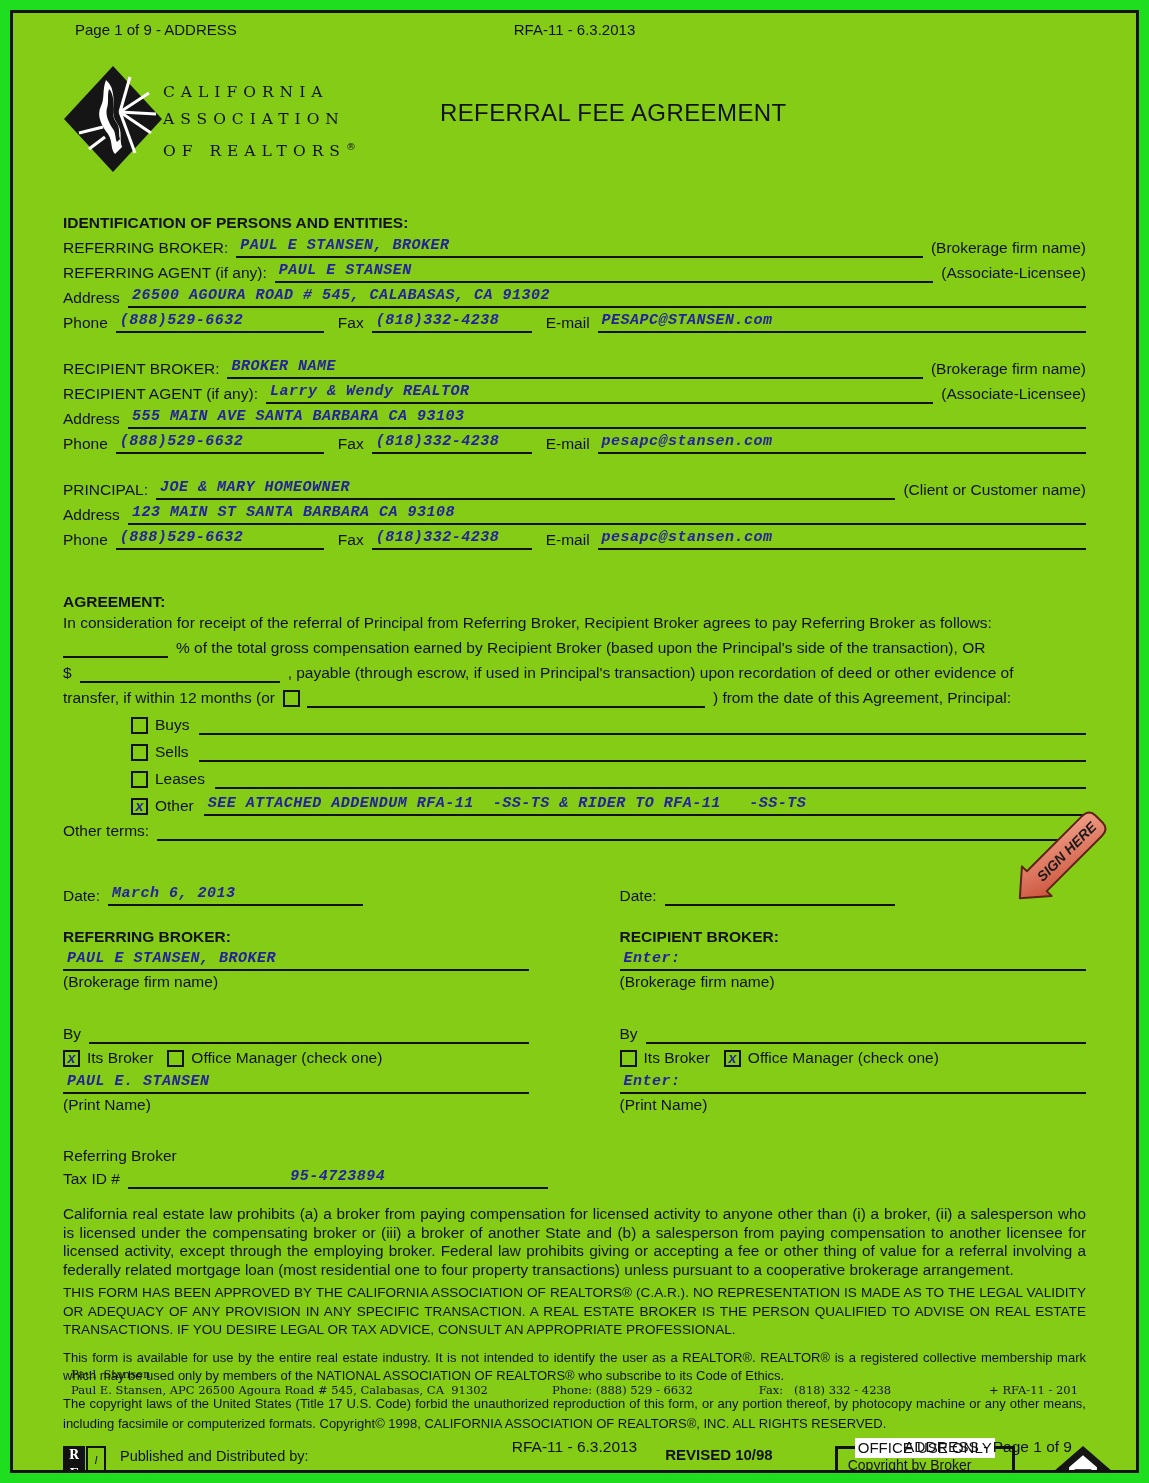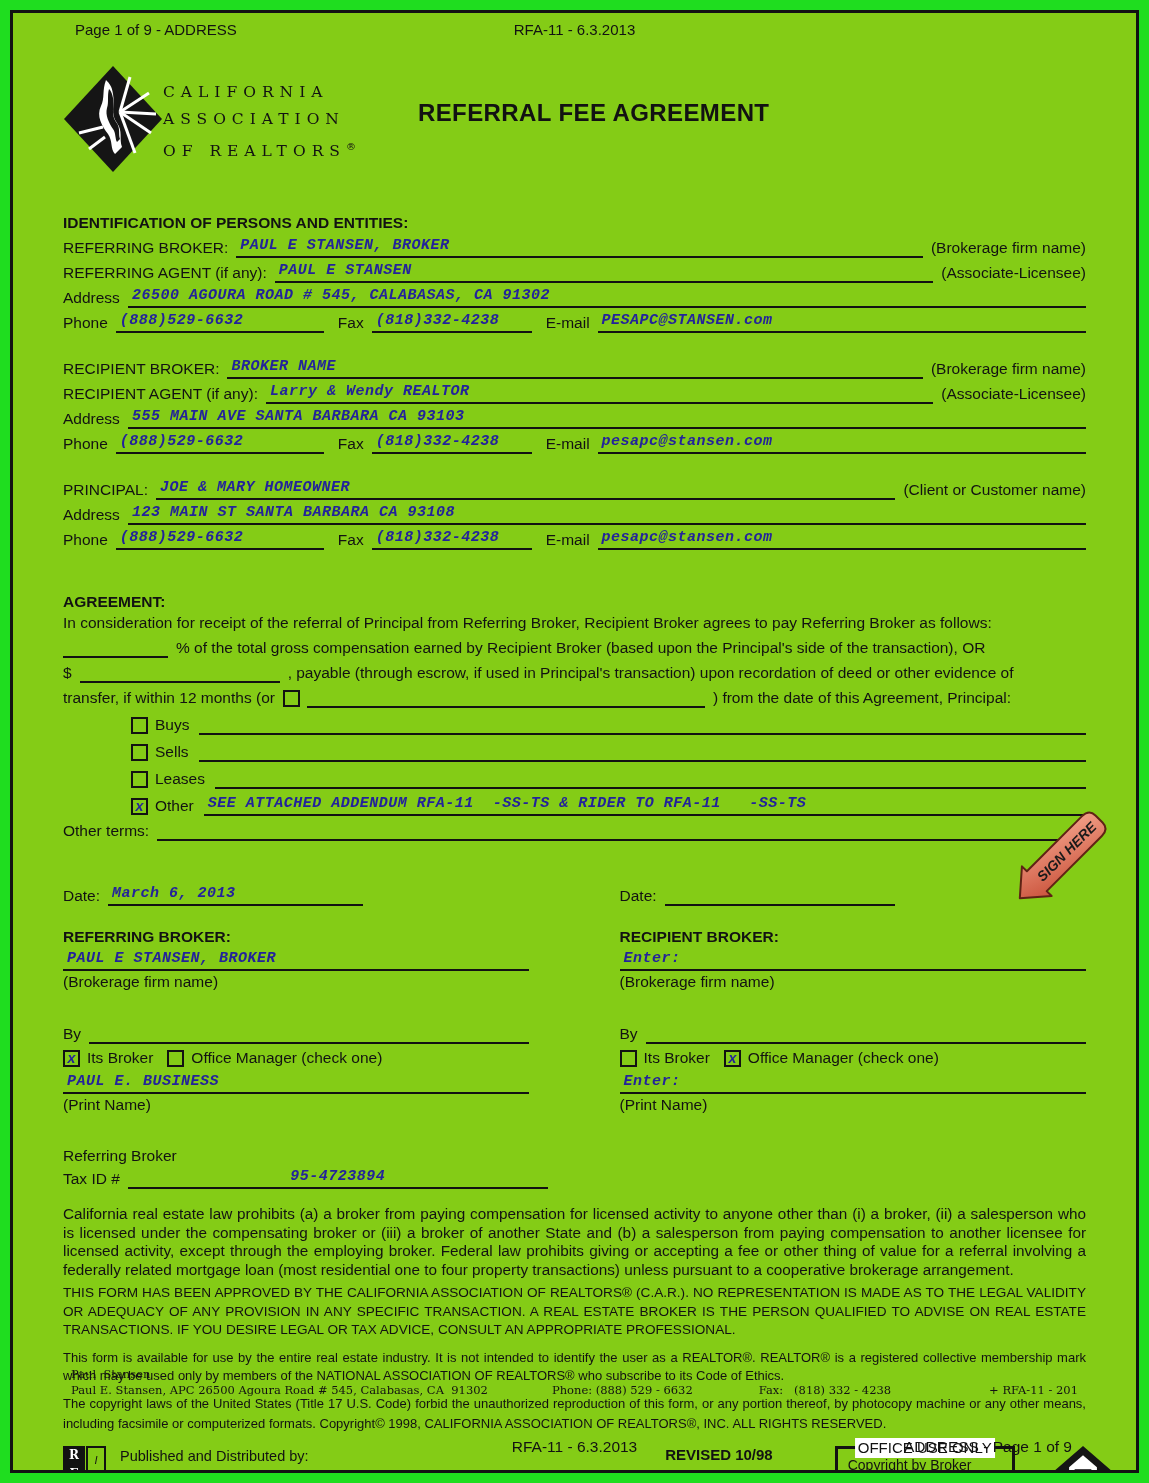--- a/index.html
+++ b/index.html
@@ -13,21 +13,21 @@
     border:3px solid #121212; background:#84cc16;
     padding:8px 50px 0 50px; overflow:hidden;
   }
   
   .topbar { position:relative; height:22px; font-size:15px; }
   .topbar .tleft { position:absolute; left:12px; top:0; }
   .topbar .tcenter { position:absolute; left:0; right:0; top:0; text-align:center; }
   
   .brand { display:flex; margin-top:22px; height:108px; }
   .brand-text { font-family:"DejaVu Serif", serif; font-size:15.5px; letter-spacing:6px; line-height:27px; padding-top:14px; white-space:nowrap; }
-  .doc-title { font-size:24px; font-weight:bold; margin-left:62px; padding-top:34px; letter-spacing:0.4px; white-space:nowrap; }
+  .doc-title { font-size:24px; font-weight:normal; margin-left:84px; padding-top:34px; letter-spacing:0.4px; white-space:nowrap; }
   
   .row { display:flex; align-items:flex-end; font-size:15.5px; line-height:20px; margin-top:1px; }
   .b { font-weight:bold;margin-top:20px; }
   .lbl { white-space:pre; }
   .u { border-bottom:2px solid #121212; min-height:18px; }
   .grow { flex:1 1 auto; }
   .fill {
     font-family:"Liberation Mono", monospace; font-weight:bold; font-style:italic;
     color:#23239b; white-space:pre; font-size:15px; letter-spacing:0.5px; padding:0 4px;
   }
@@ -284,21 +284,21 @@
           <span class="u grow"></span>
         </div>
         <div class="row" style="margin-top:4px;">
           <span class="cb">x</span>
           <span class="lbl">Its Broker</span>
             <span class="sp14"></span>
           <span class="cb"></span>
           <span class="lbl">Office Manager (check one)</span>
         </div>
         <div class="row" style="margin-top:2px;">
-            <span class="u grow"><span class="fill">PAUL E. BUSINESS</span></span>
+            <span class="u grow"><span class="fill">PAUL E. STANSEN</span></span>
           </div>
         <div class="row">
             <span>(Print Name)</span>
           </div>
       </div>
 
       <div class="sigcol">
         <div class="row">
           <span class="lbl">Date:</span>
             <span class="sp8"></span>

